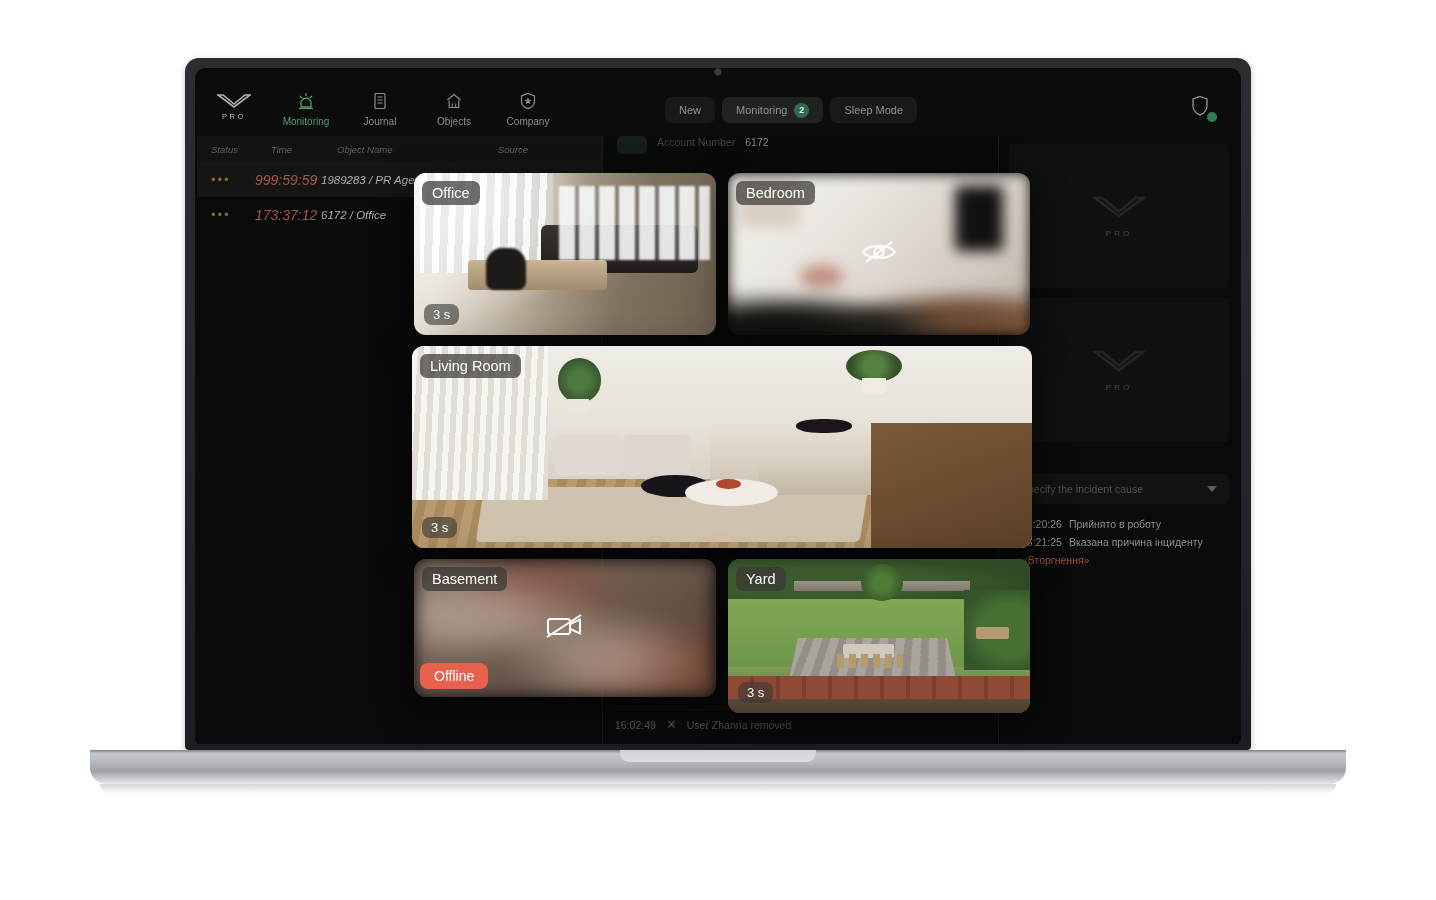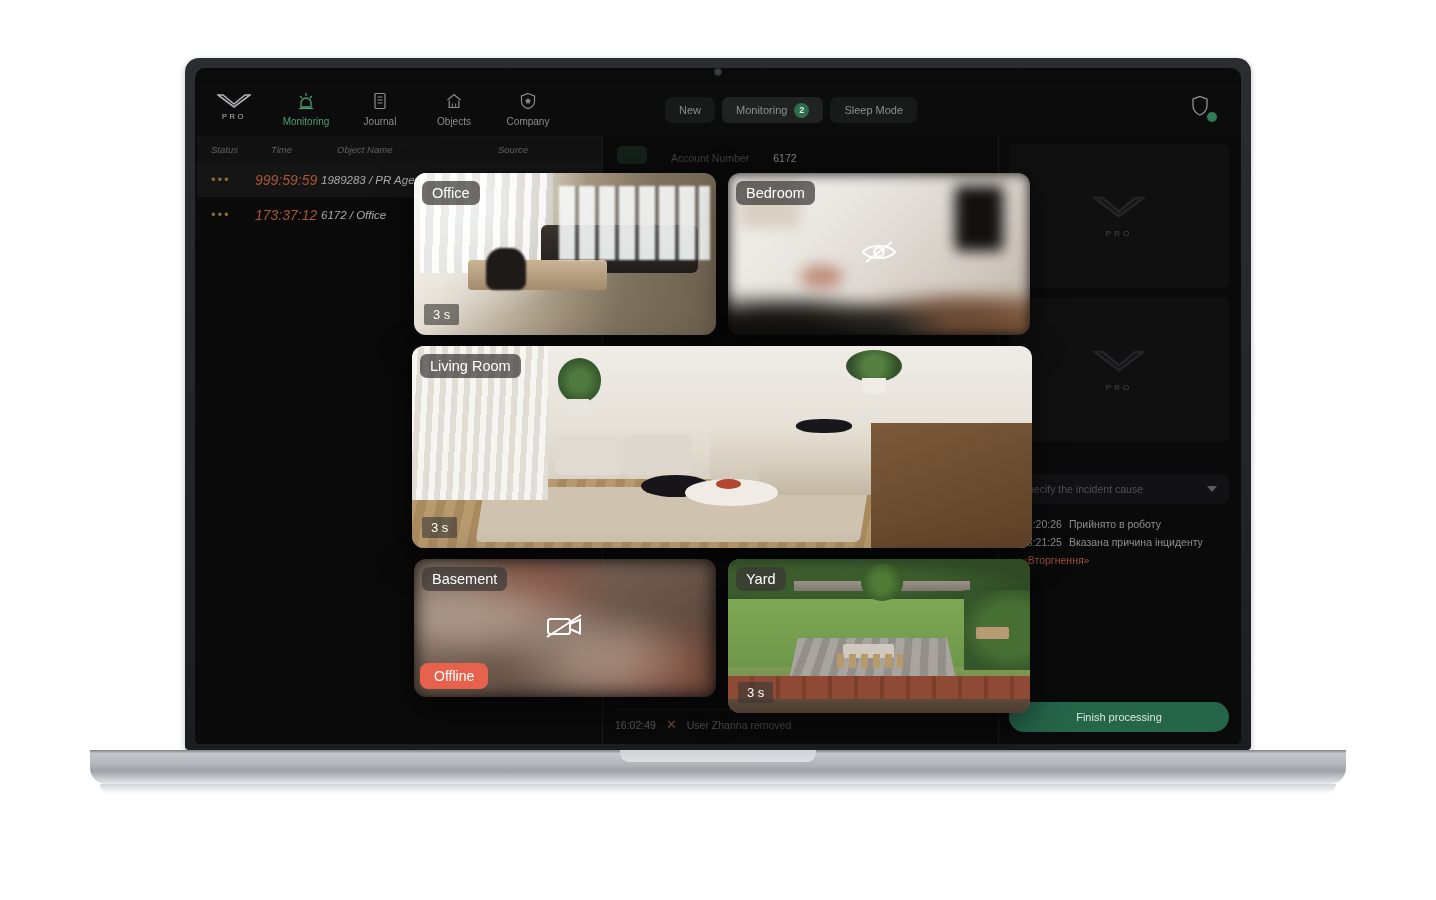--- a/index.html
+++ b/index.html
@@ -120,21 +120,21 @@
   .trow {
     display:flex; align-items:center; height:35px; padding:0 14px;
     font-size:11.5px; cursor:pointer;
   }
   .trow.sel { background:#151515; }
   .dots { width:44px; color:#8a6a2d; letter-spacing:2px; font-size:13px; }
   .ttime { width:66px; color:#a9563a; font-size:14px; }
   .tobj { flex:1; color:#a9acae; }
 
   
-  .mid-head { height:28px; display:flex; align-items:flex-end; gap:24px; padding:0 14px; }
+  .mid-head { height:28px; display:flex; align-items:flex-start; gap:10px; padding:0 14px; }
   .mid-chip { width:30px; height:18px; border-radius:5px; background:#15201a; }
   .mid-lbl { color:#3d4042; font-size:10.5px; }
   .mid-val { color:#7e8183; font-size:10.5px; }
   .mid-tabs {
     position:absolute; top:272px; left:0; width:100%;
     display:flex; font-size:10.5px; color:#3a3d3f;
   }
   .mid-tabs span { flex:1; text-align:center; }
   .logline {
     position:absolute; left:12px; right:10px;
@@ -181,21 +181,21 @@
   }
   .cam .bgimg { position:absolute; inset:0; }
   .cam-title {
     position:absolute; left:8px; top:8px;
     background:rgba(58,56,54,.72); color:#fff;
     font-size:14.5px; padding:4px 10px; border-radius:7px;
   }
   .cam-dur {
     position:absolute; left:10px; bottom:10px;
     background:rgba(58,56,54,.62); color:#fff;
-    font-size:13px; padding:3px 9px; border-radius:2px;
+    font-size:13px; padding:3px 9px; border-radius:8px;
   }
   .cam-offline {
     position:absolute; left:6px; bottom:8px;
     background:#e8614c; color:#fff;
     font-size:14px; padding:5px 14px; border-radius:8px;
   }
   .cam-center-ico {
     position:absolute; left:50%; top:50%; transform:translate(-50%,-50%);
   }
 
@@ -511,21 +511,20 @@
             <span>Прийнято в роботу</span>
           </div>
           <div class="hrow">
             <span class="bullet"></span>
             <span>16:21:25</span>
             <span>Вказана причина інциденту</span>
           </div>
           <div class="quote">«Вторгнення»</div>
         </div>
 
-        <button class="finish-btn">Finish processing</button>
       </div>
 
     </div>
   </div>
 
   <div class="cams">
 
     <div class="cam" style="left:414px; top:157px; width:302px; height:162px;">
       <div class="bgimg img-office">
         <div class="ofc-sofa"></div>

